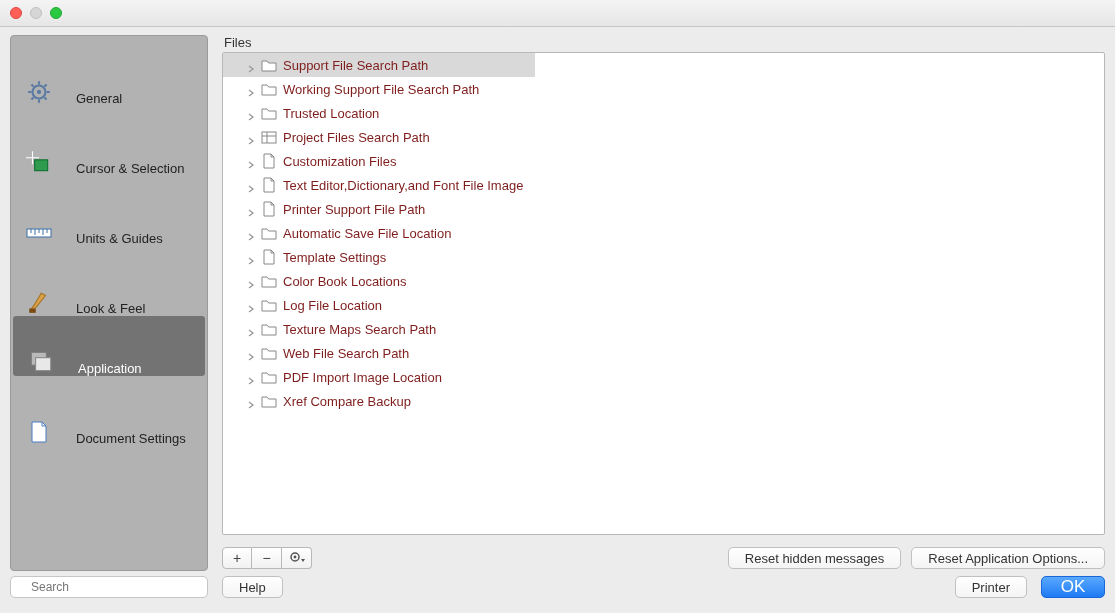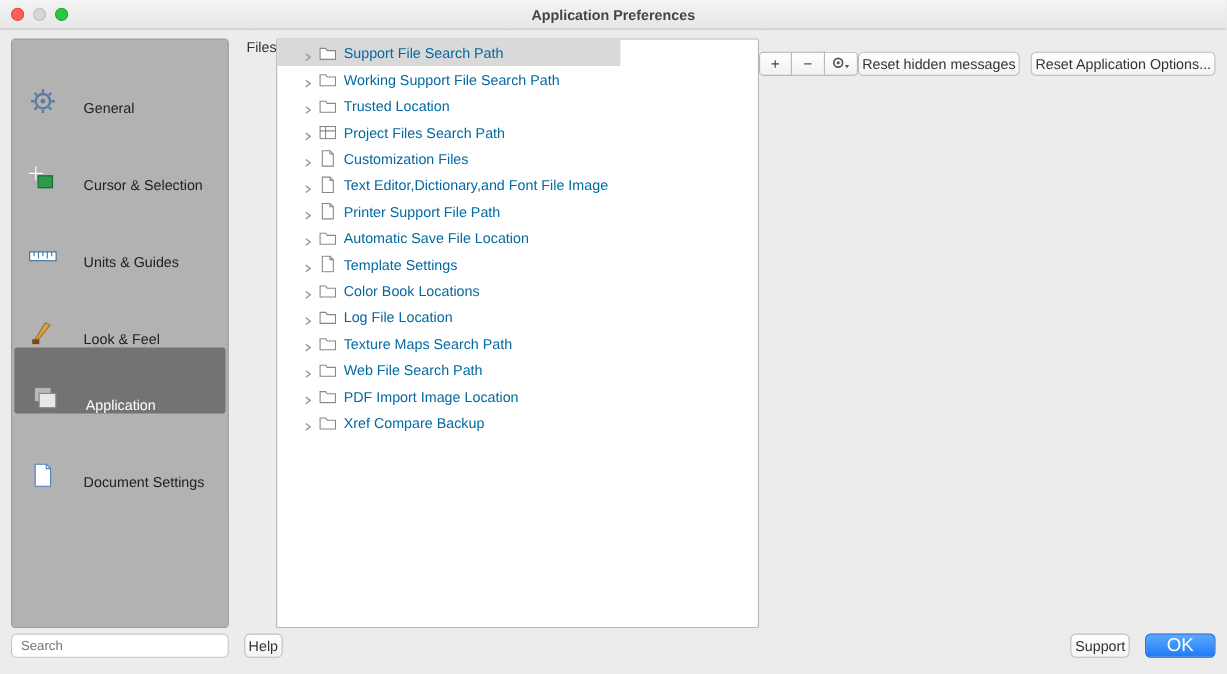--- a/index.html
+++ b/index.html
@@ -36,33 +36,33 @@
   padding: 0;
   overflow: hidden;
 }
 .sb-item {
   display: flex; align-items: flex-end; gap: 23px;
   padding: 0 14px; height: 70px; color: #222;
   cursor: default;
 }
 .sb-item.active { background: #737373; color: #fff; border-radius: 3px; margin: 0 2px; height: 60px; }
 .sb-icon { width: 28px; height: 28px; display: flex; align-items: center; justify-content: center; }
-.main { flex: 1; display: flex; flex-direction: row; }
+.main { flex: 1; display: flex; flex-direction: column; }
 .section-label { font-size: 13px; color: #333; margin-bottom: 2px; padding-left: 2px; }
 .listbox {
   flex: 1;
   background: #fff;
   border: 1px solid #b7b7b7;
   border-radius: 2px;
   overflow: auto;
 }
 .row {
   display: flex; align-items: center; gap: 6px;
   height: 24px; padding: 0 24px;
-  font-size: 13px; color: #0369a1;
+  font-size: 13px; color: #7f1d1d;
 }
 .row.sel { background: #d9d9d9; }
 .chev {
   width: 8px; height: 8px;
   display: inline-block;
   color: #888;
 }
 .ficon { width: 16px; height: 16px; display: inline-flex; align-items: center; justify-content: center; }
 .toolbar-row { display: flex; align-items: center; justify-content: space-between; margin-top: 10px; height: 26px; }
 .seg { display: flex; }
@@ -71,53 +71,52 @@
   background: linear-gradient(#ffffff,#f1f1f1);
   border: 1px solid #b8b8b8;
   font-size: 14px; color: #444;
   display: flex; align-items: center; justify-content: center;
 }
 .seg button + button { border-left: none; }
 .seg button:first-child { border-radius: 4px 0 0 4px; }
 .seg button:last-child { border-radius: 0 4px 4px 0; }
 .btns { display: flex; gap: 10px; }
 .pushbtn {
-  height: 22px; padding: 0 3px;
+  height: 22px; padding: 0 16px;
   background: linear-gradient(#ffffff,#f4f4f4);
   border: 1px solid #c0c0c0; border-radius: 5px;
   font-size: 13px; color: #333;
 }
 .footer {
   display: flex; align-items: center; gap: 14px;
   padding: 6px 10px 8px 10px; height: 34px;
 }
 .search {
   width: 198px; height: 22px;
   border: 1px solid #c6c6c6; border-radius: 5px;
-  background: #fff; padding: 0 8px; font-size: 12px;
+  background: #fff; padding: 0 20px; font-size: 12px;
   color: #999;
 }
 .footer-spacer { flex: 1; }
 .okbtn {
   height: 22px; width: 64px;
   background: linear-gradient(#5aa9ff,#1e7bf5);
   border: 1px solid #1966db; border-radius: 5px;
   color: #fff; font-size: 17px;
 }
 </style>
 </head>
 <body>
 
 <div class="titlebar">
   <div class="traffic">
     <div class="dot r"></div>
     <div class="dot y"></div>
     <div class="dot g"></div>
   </div>
-  <div class="title">Application Preferences</div>
 </div>
 
 <div class="body">
   <div class="sidebar">
 
     <div class="sb-item">
       <span class="sb-icon">
         <svg width="26" height="26" viewBox="0 0 24 24">
             <circle cx="12" cy="12" r="6" fill="none" stroke="#5b7ba3" stroke-width="2"></circle>
             <circle cx="12" cy="12" r="2" fill="#5b7ba3"></circle>
@@ -388,15 +387,15 @@
         <button class="pushbtn">Reset Application Options...</button>
       </div>
     </div>
   </div>
 </div>
 
 <div class="footer">
   <input class="search" placeholder="Search" style="">
   <button class="pushbtn">Help</button>
   <div class="footer-spacer"></div>
-  <button class="pushbtn">Support</button>
+  <button class="pushbtn">Printer</button>
   <button class="okbtn">OK</button>
 </div>
 
 </body></html>

